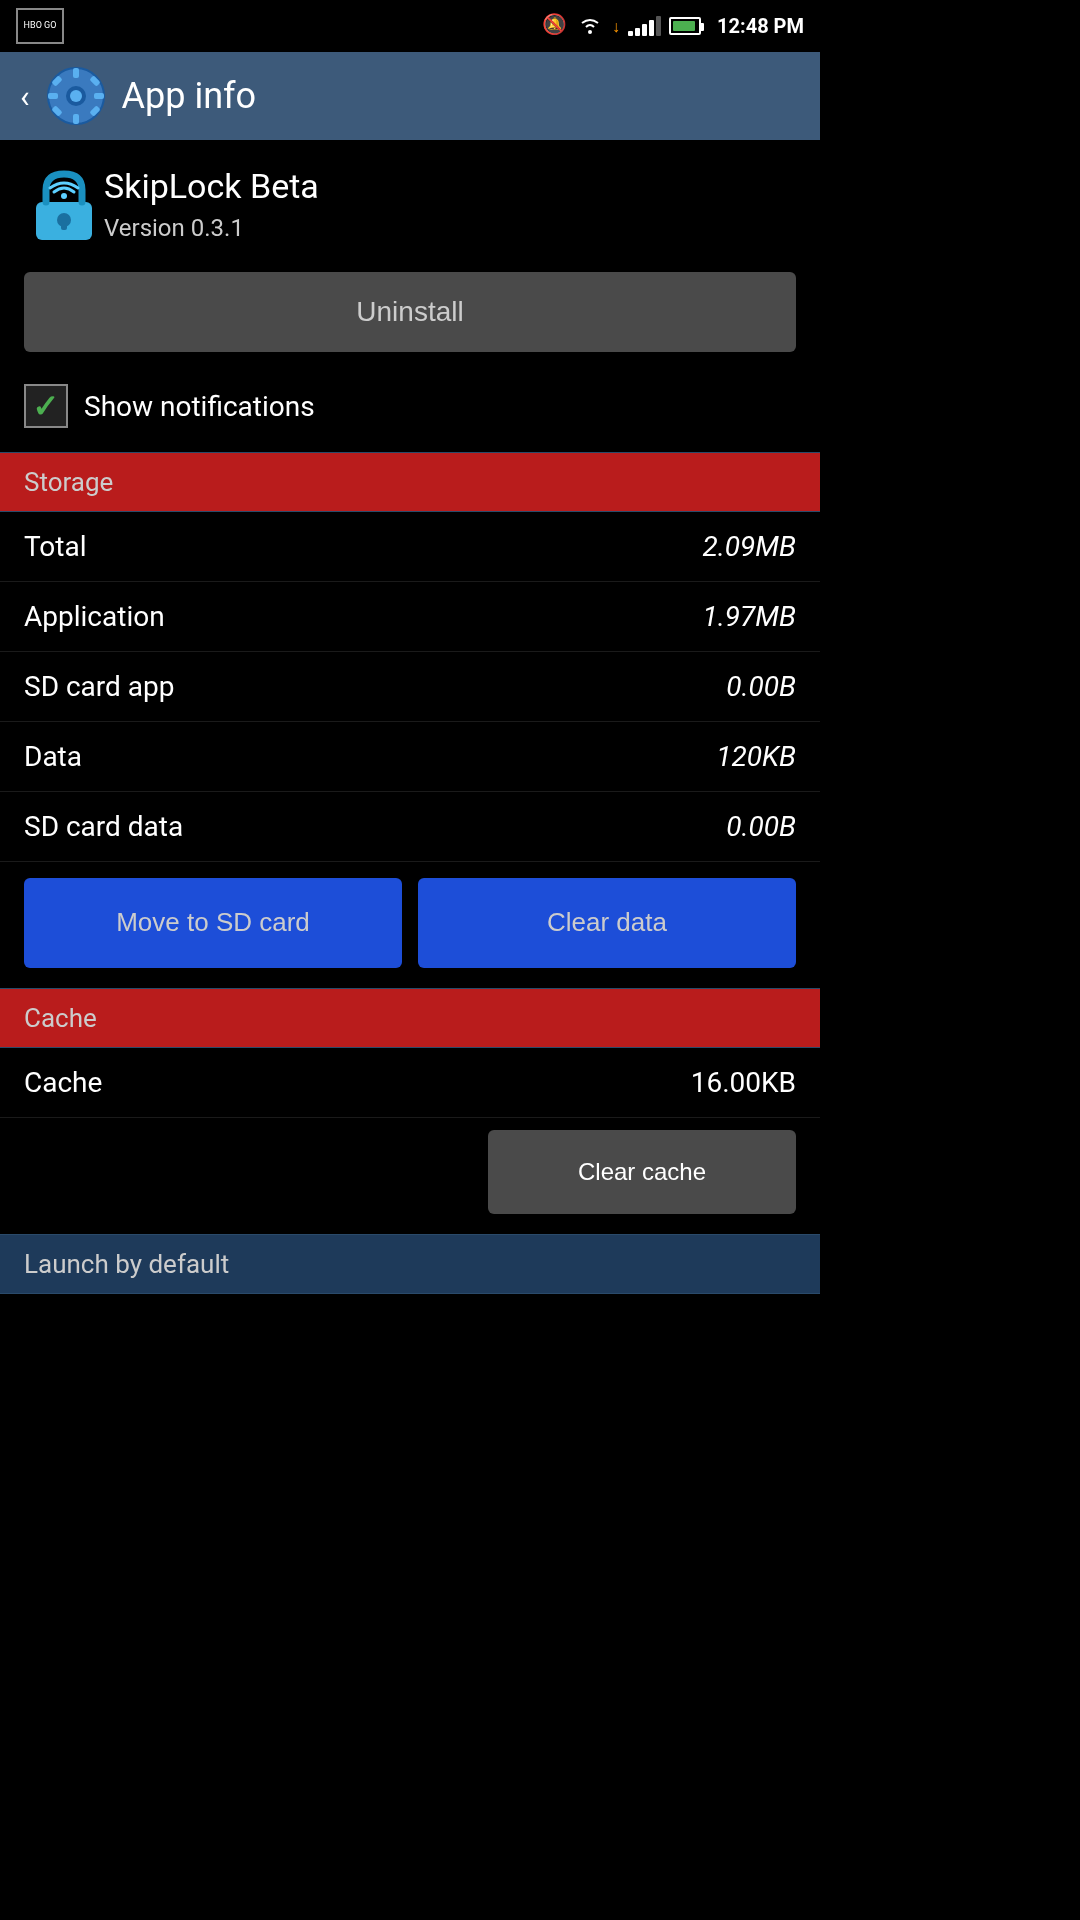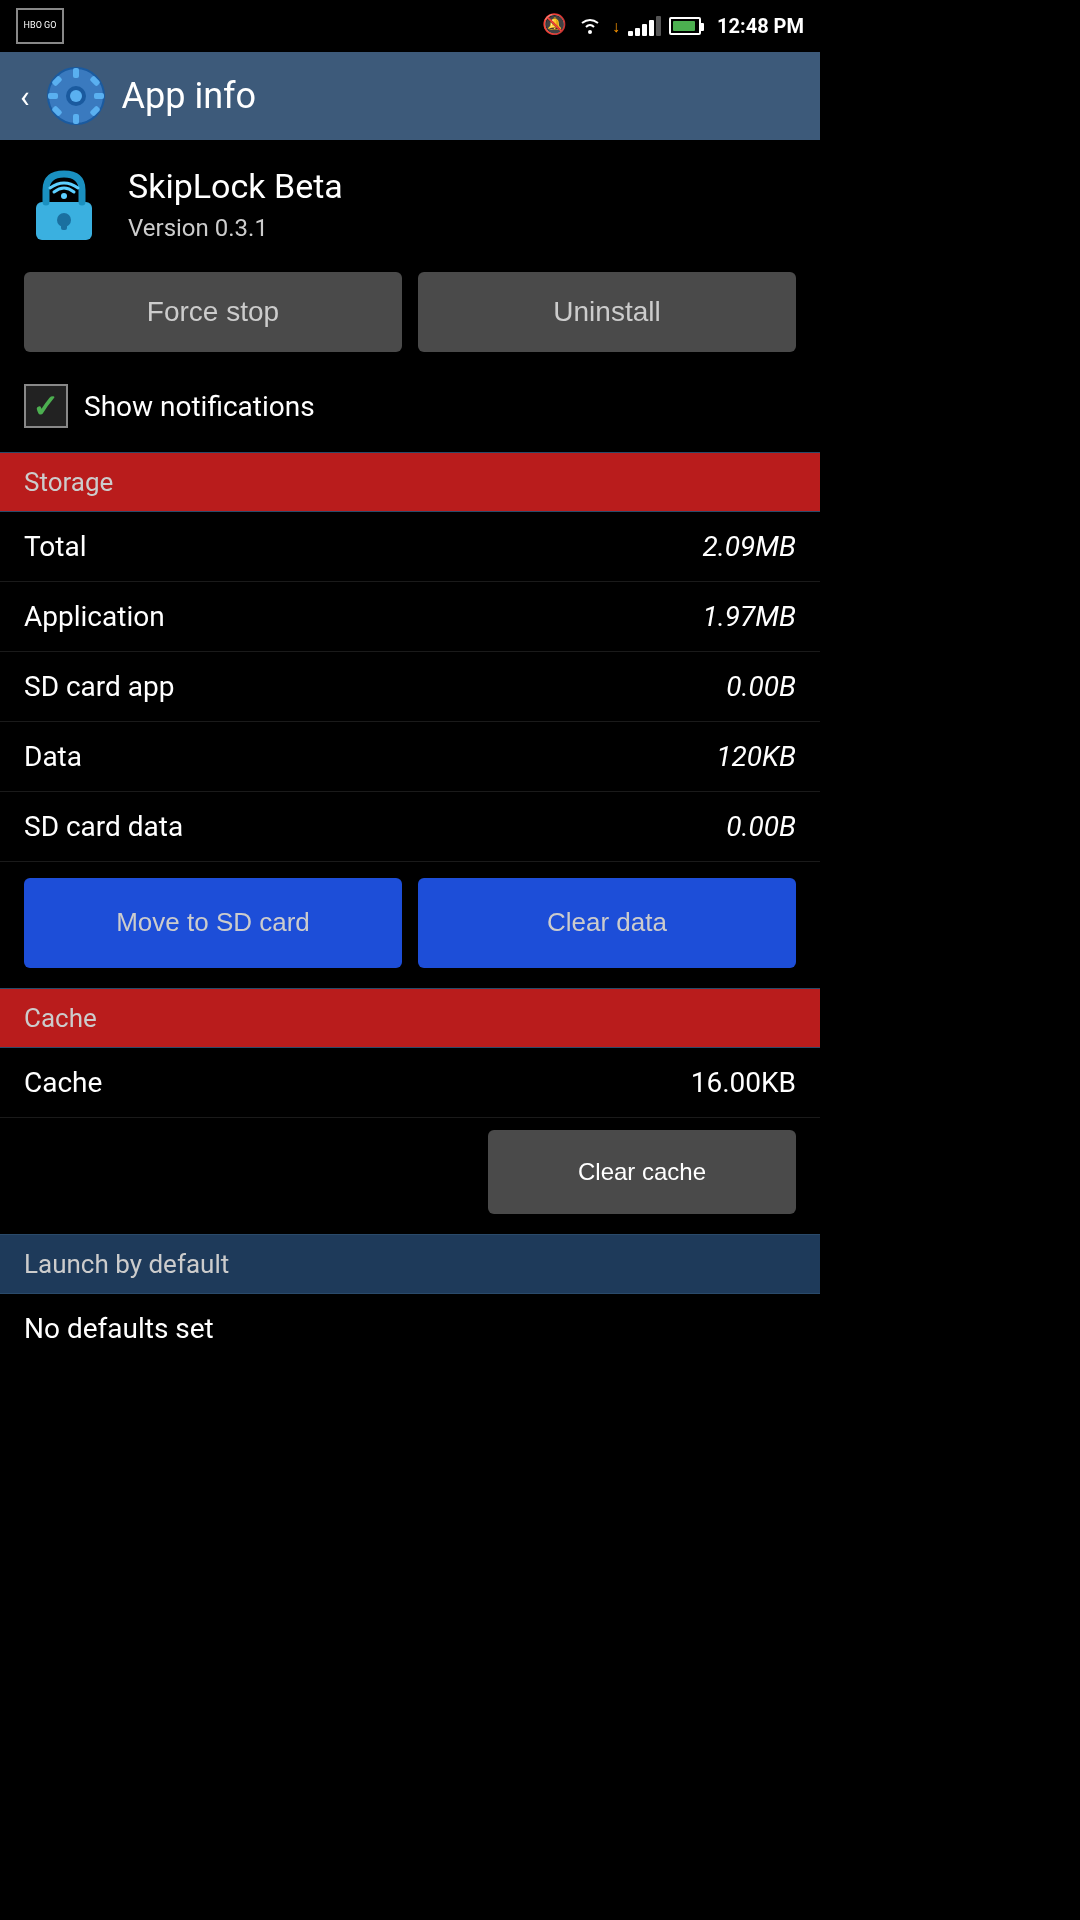--- a/index.html
+++ b/index.html
@@ -116,21 +116,20 @@
     .content {
       background: #000;
       padding: 0;
     }
 
     
     .app-header {
       display: flex;
       align-items: center;
       padding: 24px 24px 20px 24px;
-      gap: 24px;
     }
     .app-icon-container {
       width: 80px;
       height: 80px;
       position: relative;
     }
     .app-name {
       font-size: 34px;
       color: #fff;
       font-weight: normal;
@@ -381,21 +380,20 @@
         <circle cx="40" cy="32" r="3" fill="#5dd0ff"></circle>
       </svg>
     </div>
     <div>
       <div class="app-name">SkipLock Beta</div>
       <div class="app-version">Version 0.3.1</div>
     </div>
   </div>
 
   <div class="buttons-row">
-    <button class="btn-action">Force stop</button>
     <button class="btn-action">Uninstall</button>
   </div>
 
   <div class="checkbox-row">
     <div class="checkbox-box">
       <span class="checkmark">✓</span>
     </div>
     <span class="checkbox-label">Show notifications</span>
   </div>
 
@@ -432,17 +430,14 @@
   <div class="cache-row">
     <span class="cache-label">Cache</span>
     <span class="cache-value">16.00KB</span>
   </div>
 
   <div class="cache-button-row">
     <button class="btn-clear-cache">Clear cache</button>
   </div>
 
   <div class="launch-header">Launch by default</div>
-  <div class="no-defaults-row">
-    <span>No defaults set</span>
-  </div>
 
 </div>
 
 </body></html>

